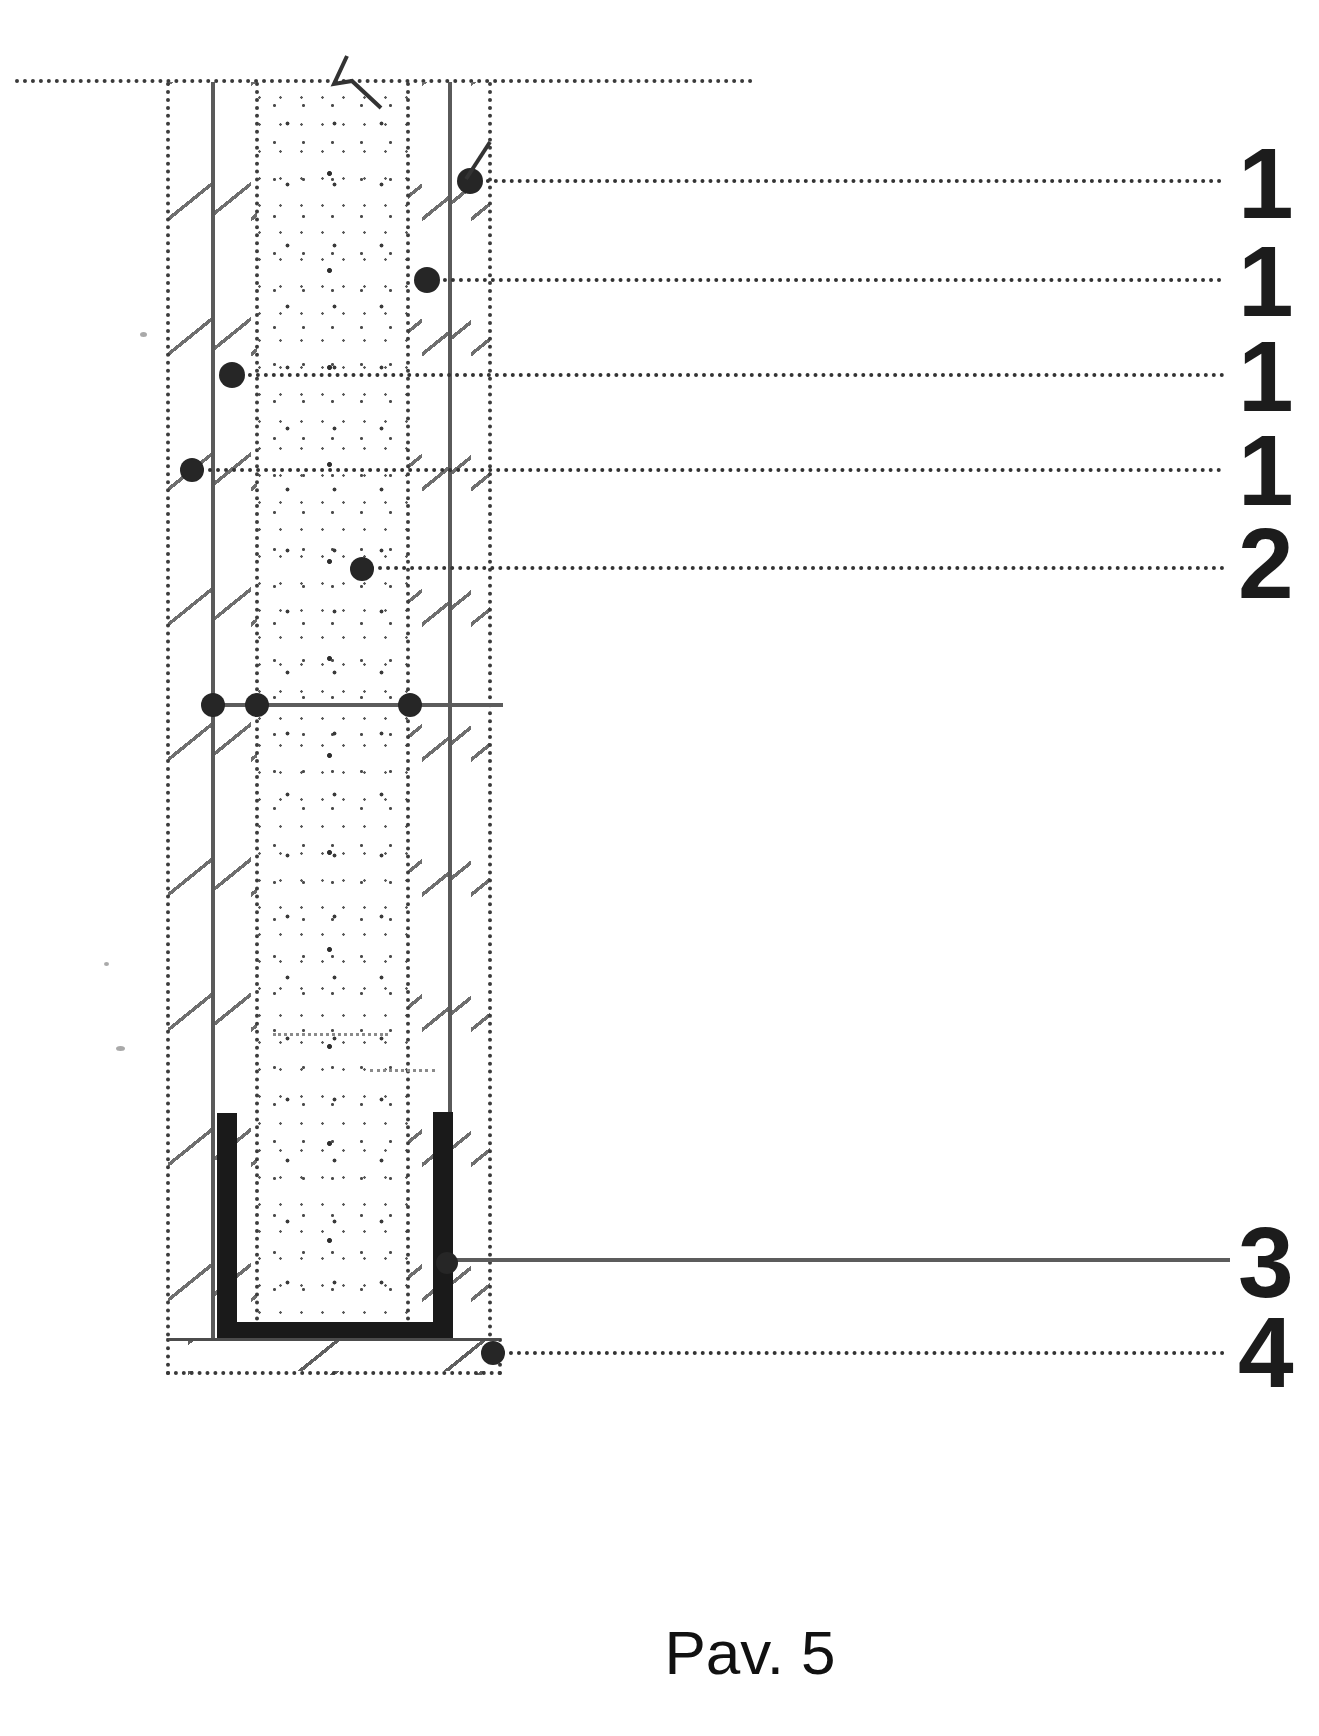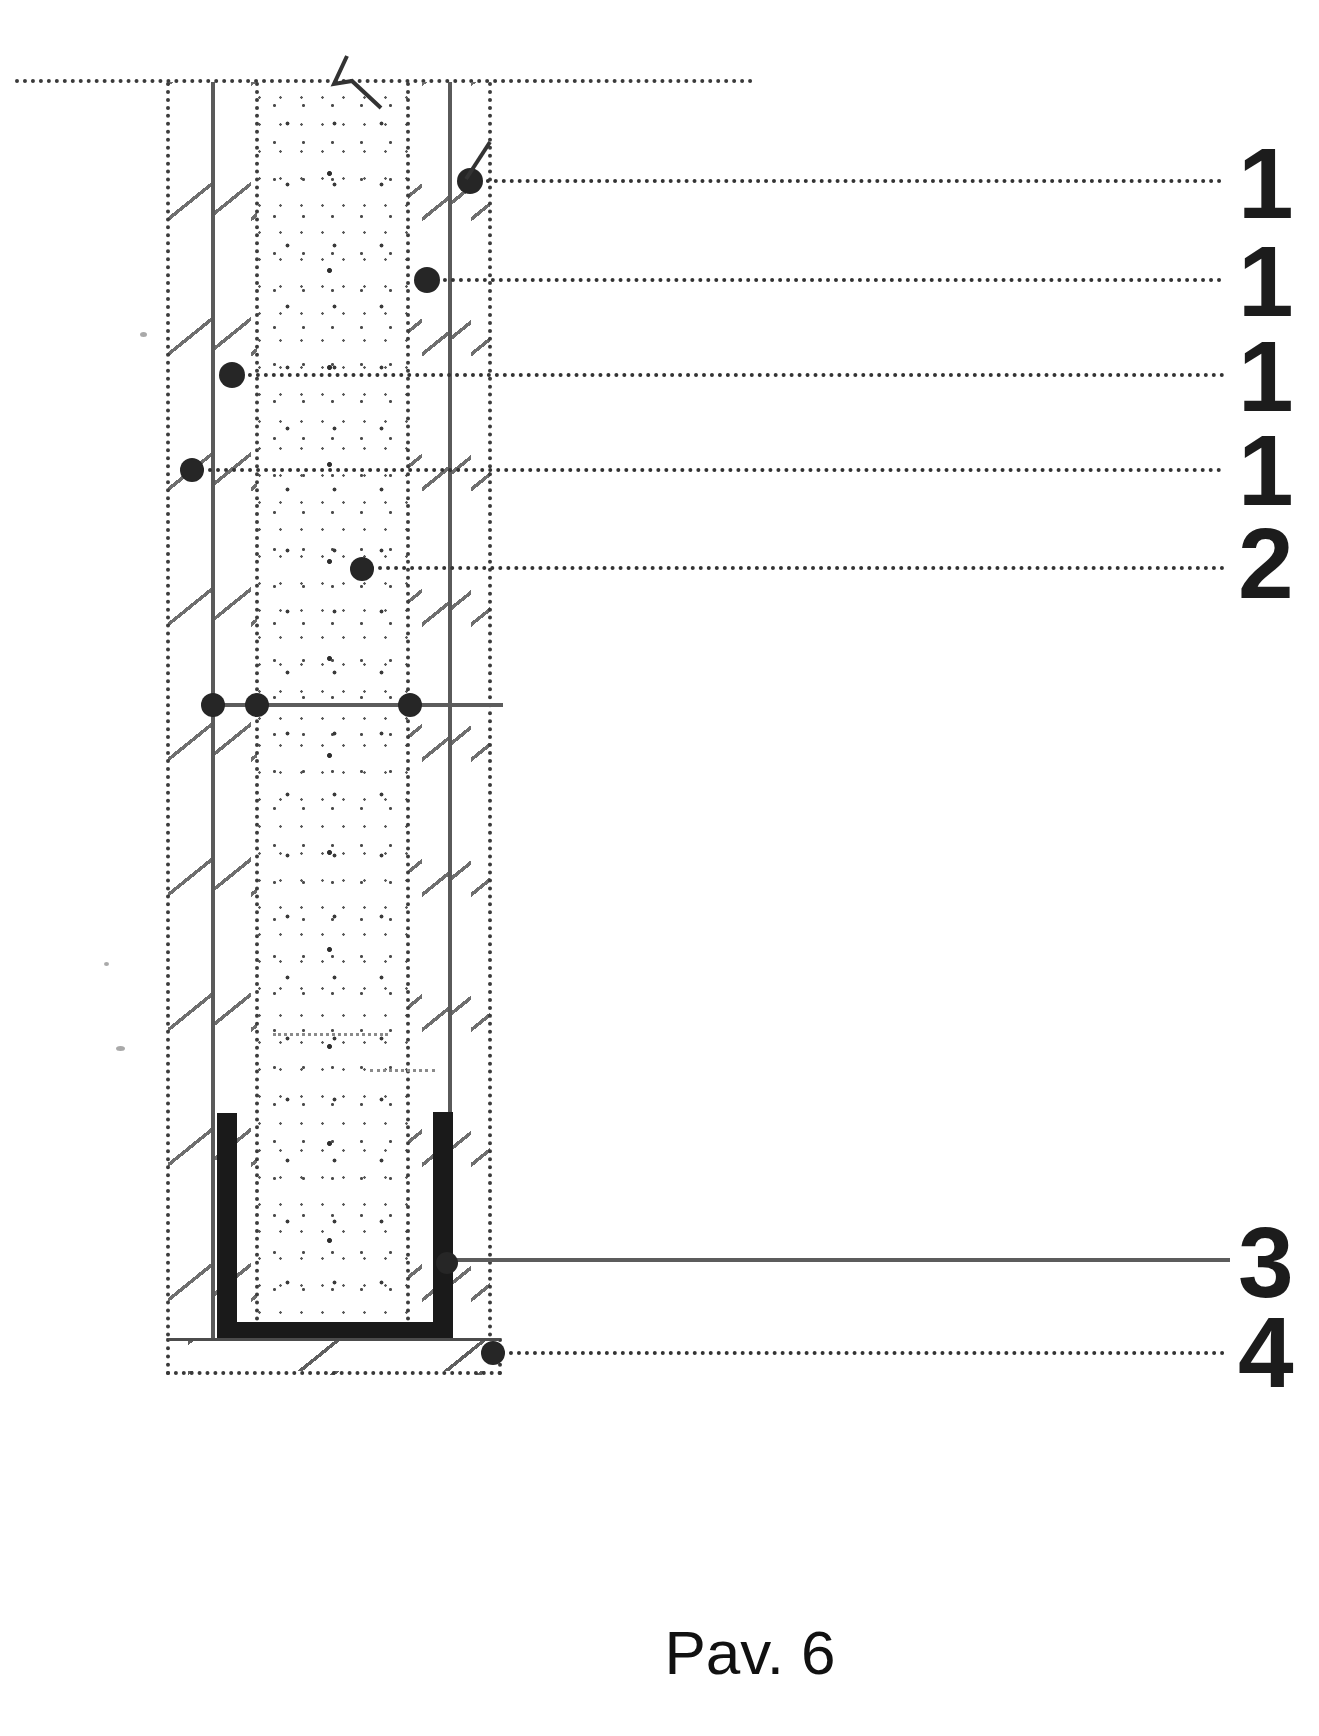--- a/index.html
+++ b/index.html
@@ -165,15 +165,15 @@
   </svg>
 
   <div class="ref r1a">1</div>
   <div class="ref r1b">1</div>
   <div class="ref r1c">1</div>
   <div class="ref r1d">1</div>
   <div class="ref r2">2</div>
   <div class="ref r3">3</div>
   <div class="ref r4">4</div>
 
-  <div class="caption">Pav. 6</div>
+  <div class="caption">Pav. 5</div>
 
 </div>
 
 </body></html>

